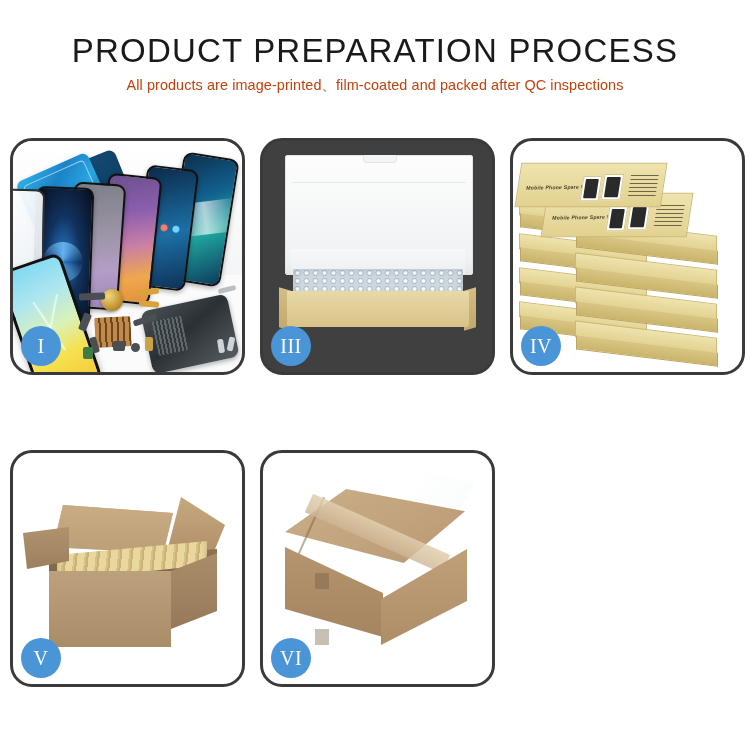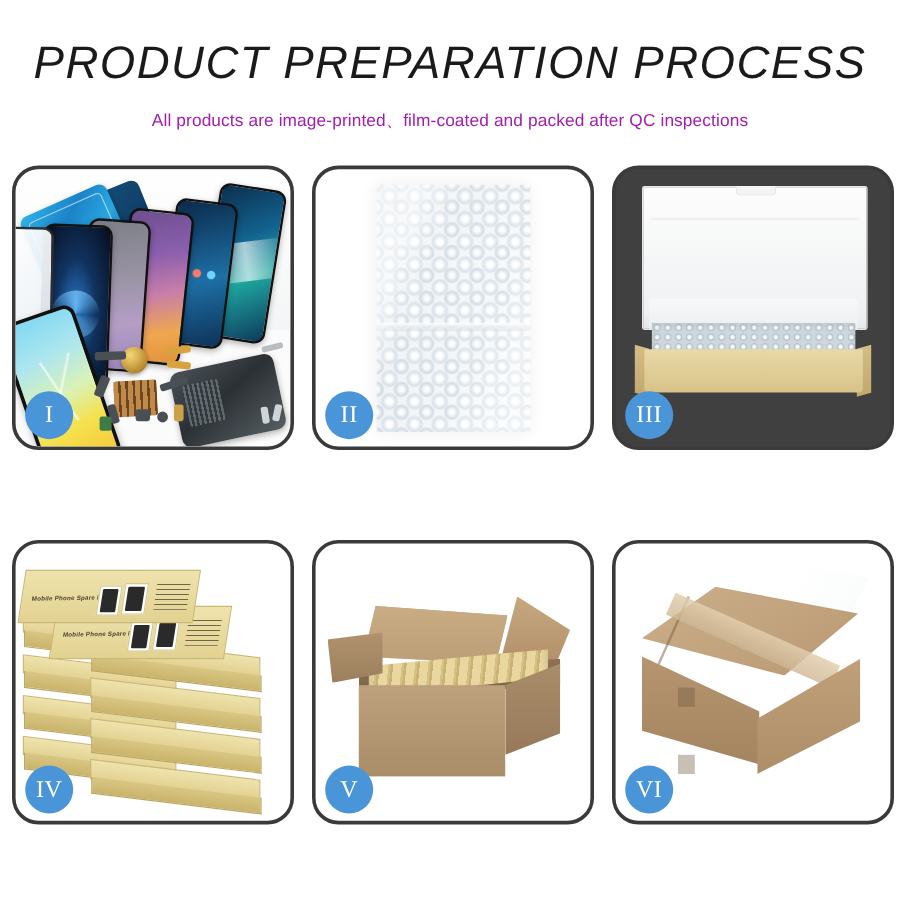--- a/index.html
+++ b/index.html
@@ -15,33 +15,32 @@
     position: relative;
   }
 
   
   .header {
     width: 750px;
     padding-top: 34px;
     text-align: center;
   }
   .title {
-    font-size: 38px;
+    font-size: 33px;
     letter-spacing: 1.2px;
     color: #1a1a1a;
     font-weight: 400;
     line-height: 1;
     white-space: nowrap;
     font-family: "Liberation Sans", sans-serif;
-    font-style: italic;
   }
   .subtitle {
-    margin-top: 19px;
+    margin-top: 9px;
     font-size: 14.4px;
-    color: #a21caf;
+    color: #c2410c;
     font-weight: 400;
     letter-spacing: .1px;
     white-space: nowrap;
     font-family: "Liberation Sans", sans-serif;
   }
 
   
   .grid {
     position: absolute;
     left: 10px;
@@ -449,31 +448,20 @@
       <div class="part" style="left:118px; top:202px; width:9px; height:9px; border-radius:50%;"></div>
       <div class="part" style="left:70px; top:206px; width:10px; height:12px; background:#3d7c46;"></div>
       <div class="part" style="left:132px; top:196px; width:8px; height:14px; background:#c9a24a;"></div>
       <div class="part" style="right:6px; top:146px; width:18px; height:5px; background:#b9bec2; transform:rotate(-14deg);"></div>
       <div class="part" style="right:8px; top:196px; width:6px; height:14px; background:#cfd4d7; transform:rotate(12deg);"></div>
       <div class="part" style="right:18px; top:198px; width:6px; height:14px; background:#cfd4d7; transform:rotate(-9deg);"></div>
     </div>
     <div class="badge">I</div>
   </div>
 
-  <div class="panel p2">
-    <div class="panel-inner">
-      <div class="wrap-sheet">
-        <div class="bubbles"></div>
-        <div class="bubbles2"></div>
-        <div class="wrap-fold"></div>
-        <div class="wrap-sheen"></div>
-      </div>
-    </div>
-    <div class="badge">II</div>
-  </div>
 
   <div class="panel p3">
     <div class="panel-inner">
       <div class="box3-lid">
         <div class="box3-lid-notch"></div>
       </div>
       <div class="box3-foam"></div>
       <div class="box3-bubbles"></div>
       <div class="box3-side-l"></div>
       <div class="box3-side-r"></div>

